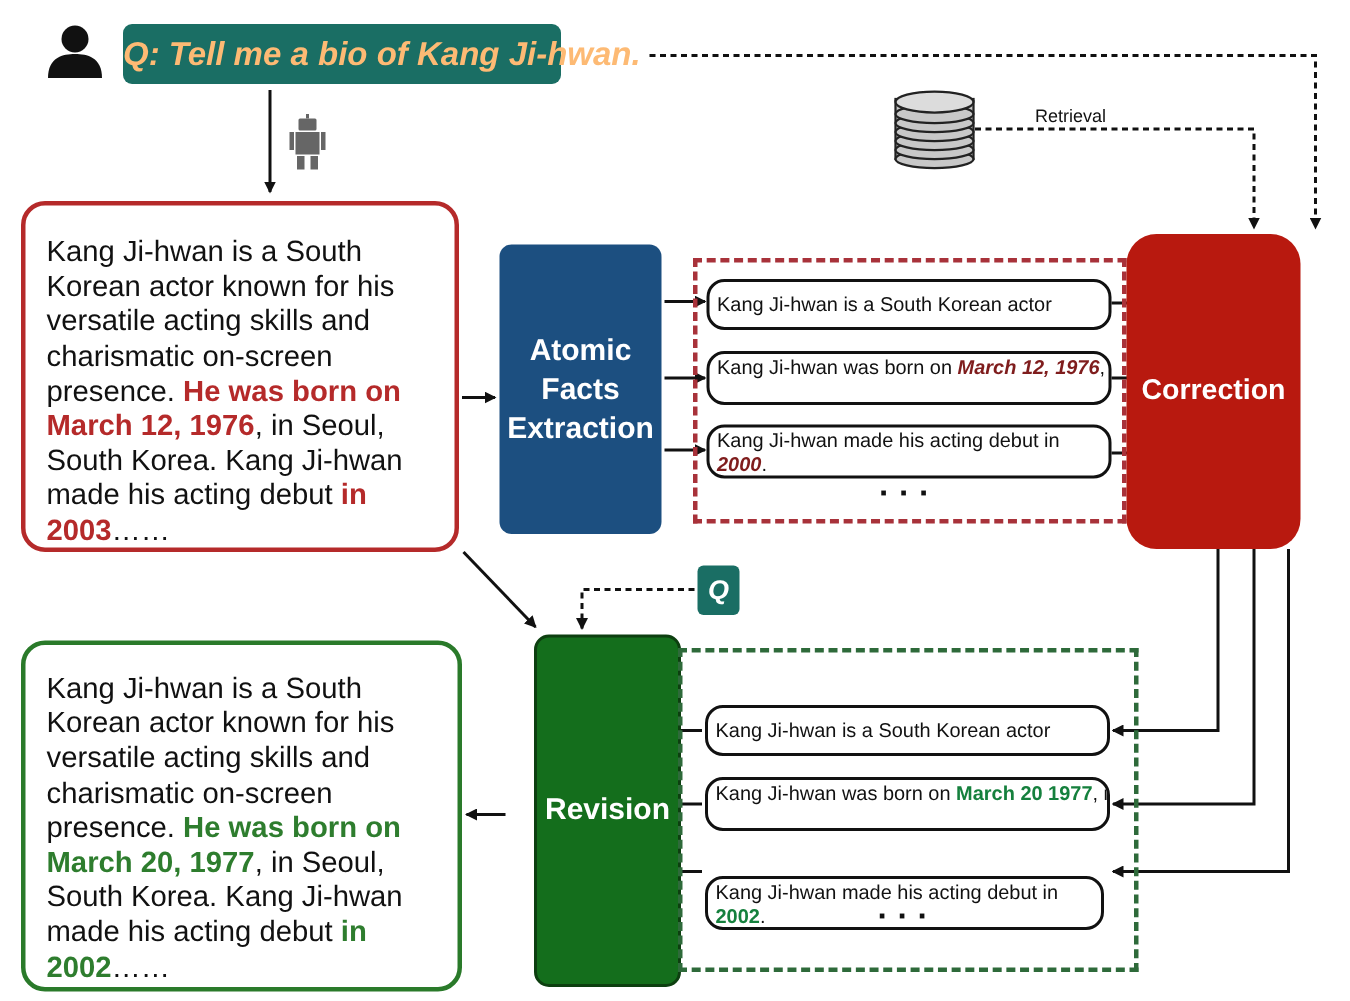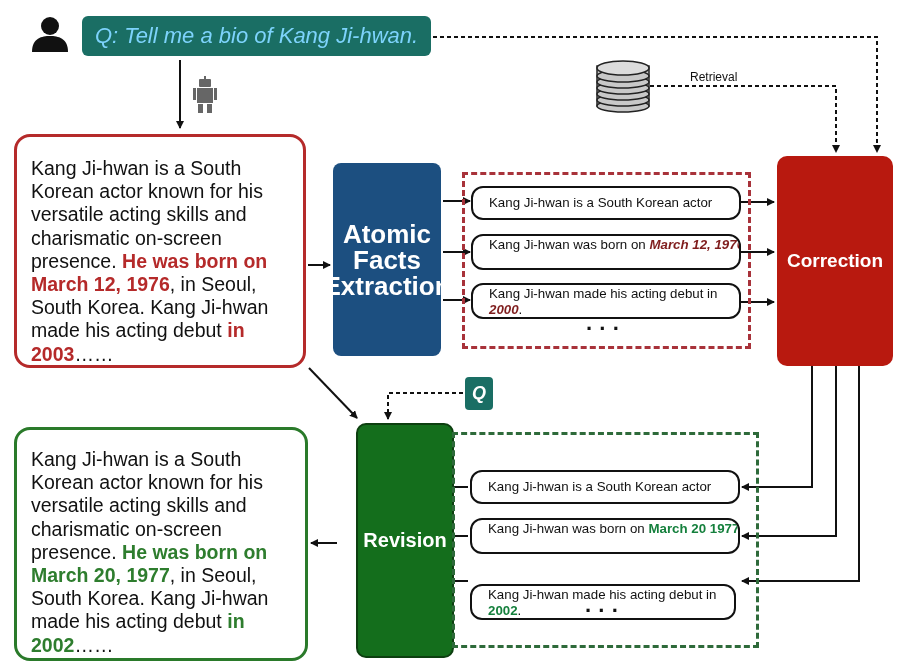--- a/index.html
+++ b/index.html
@@ -1,46 +1,46 @@
 <!DOCTYPE html>
 <html><head>
 <meta charset="utf-8">
 <style>
   html, body { margin: 0; padding: 0; background: #ffffff; }
   body { width: 900px; height: 667px; position: relative; overflow: hidden;
          font-family: "Liberation Sans", sans-serif; color: #111; }
   .abs { position: absolute; }
   svg.lines { position: absolute; left: 0; top: 0; width: 900px; height: 667px; }
 
-  .query { left: 82px; top: 16px; width: 349px; height: 40px; background: #1a6e64;
-           border-radius: 6px; color: #7dd3fc; font-weight: normal; font-style: italic;
+  .query { left: 82px; top: 16px; width: 292px; height: 40px; background: #1a6e64;
+           border-radius: 6px; color: #fdba74; font-weight: bold; font-style: italic;
            font-size: 22px; line-height: 40px; text-align: center; white-space: nowrap; }
 
   .bio { background: #fff; border-radius: 16px; font-size: 19.5px; line-height: 23.2px;
          padding: 0 12px 0 14px; box-sizing: border-box; }
   .bio.red { left: 14px; top: 134px; width: 292px; height: 234px; border: 3px solid #b52a2a; padding-top: 20px; }
   .bio.green { left: 14px; top: 427px; width: 294px; height: 234px; border: 3px solid #2a7a2a; padding-top: 18px; }
   .hl-red { color: #b52a2a; font-weight: bold; }
   .hl-green { color: #2e7d2e; font-weight: bold; }
 
   .block { border-radius: 8px; color: #fff; font-weight: bold; display: flex;
            align-items: center; justify-content: center; text-align: center; }
   .atomic { left: 333px; top: 163px; width: 108px; height: 193px; background: #1c4f80;
-            font-size: 26px; line-height: 26px; }
-  .correction { left: 777px; top: 156px; width: 116px; height: 210px; background: #b8190f;
-                font-size: 19px; border-radius: 10px; }
+            font-size: 20px; line-height: 26px; }
+  .correction { left: 751px; top: 156px; width: 116px; height: 210px; background: #b8190f;
+                font-size: 19px; border-radius: 20px; }
   .revision { left: 340px; top: 423px; width: 98px; height: 235px; background: #146e1c;
               border: 2px solid #0d3f10; font-size: 20px; border-radius: 10px; box-sizing: border-box; margin-left: 16px; }
 
   .dashbox { box-sizing: border-box; }
   .dashbox.red { left: 462px; top: 172px; width: 289px; height: 177px; border: 3px dashed #a8323a; }
   .dashbox.green { left: 452px; top: 432px; width: 307px; height: 216px; border: 3px dashed #2e6a3a; }
 
   .fact { background: #fff; border: 2px solid #111; border-radius: 12px; box-sizing: border-box;
-          font-size: 13.3px; line-height: 16px; padding: 0 16px; white-space: nowrap; overflow: hidden; }
+          font-size: 13.3px; line-height: 16px; padding: 0 5px; white-space: nowrap; overflow: hidden; }
   .fact.one { display: flex; align-items: center; }
   .f-red { color: #7f1d1d; font-weight: bold; font-style: italic; }
   .f-green { color: #15803d; font-weight: bold; }
 
   .ellipsis { font-size: 22px; font-weight: bold; letter-spacing: 6px; }
 
   .retrieval { left: 690px; top: 70px; font-size: 12px; font-weight: normal; }
   .qbadge { left: 465px; top: 377px; width: 28px; height: 33px; background: #1a6e64; border-radius: 4px;
             color: #fff; font-weight: bold; font-style: italic; font-size: 18px; text-align: center; line-height: 33px; }
 </style>

